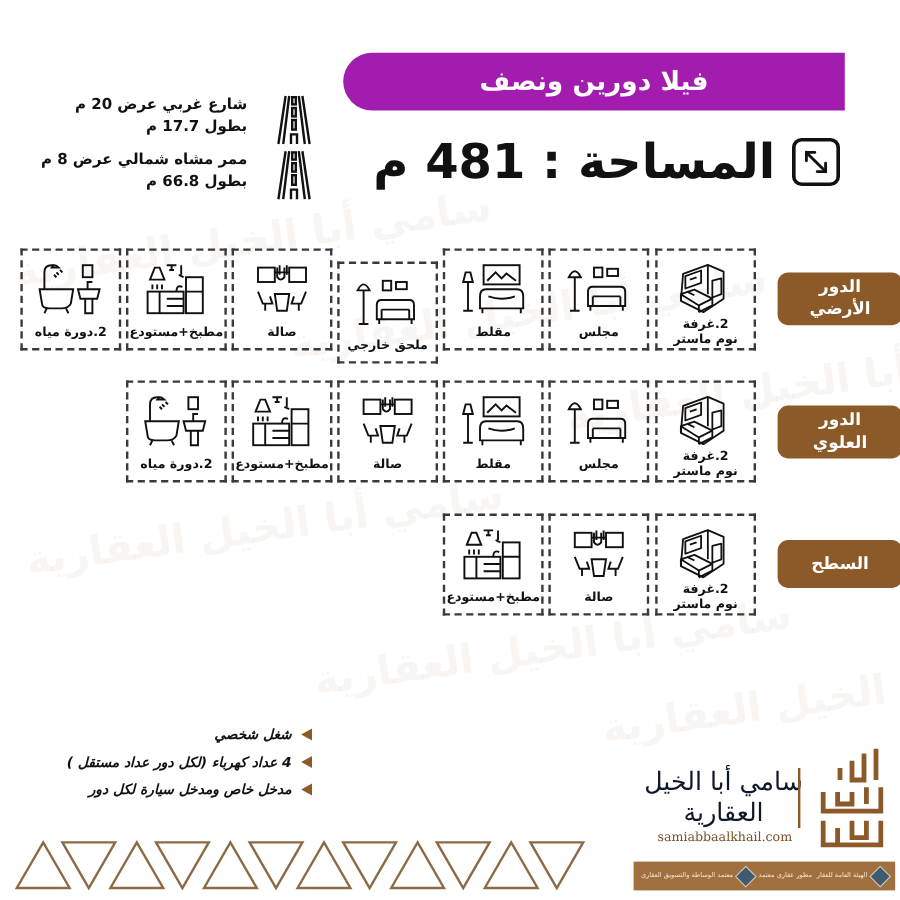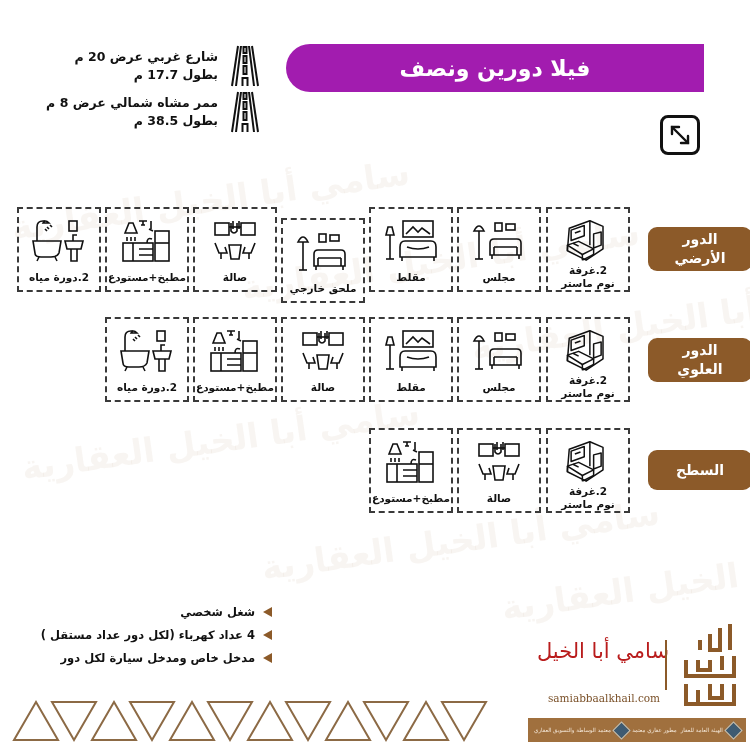--- a/index.html
+++ b/index.html
@@ -10,39 +10,39 @@
 
   
   .banner { position: absolute; left: 286px; top: 44px; width: 418px; height: 48px; background: #a21caf; border-radius: 28px 0 0 28px; display: flex; align-items: center; justify-content: center; }
   .banner-title { color: #ffffff; font-weight: bold; font-size: 22px; direction: rtl; }
 
   .area { position: absolute; left: 295px; top: 106px; width: 405px; height: 58px; display: flex; align-items: center; justify-content: flex-end; gap: 14px; direction: ltr; }
   .area-text { font-size: 40px; font-weight: bold; color: #111; direction: rtl; white-space: nowrap; letter-spacing: -0.5px; }
   .area-icon { width: 40px; height: 40px; border: 3px solid #111; border-radius: 8px; display: flex; align-items: center; justify-content: center; }
 
   
-  .street { position: absolute; left: 30px; width: 230px; height: 48px; display: flex; align-items: center; justify-content: flex-end; gap: 12px; }
+  .street { position: absolute; left: 30px; width: 230px; height: 48px; display: flex; align-items: flex-start; justify-content: flex-end; gap: 24px; margin-top: 36px; }
   .street-text { direction: rtl; text-align: right; font-size: 12.5px; font-weight: bold; line-height: 18px; color: #111; }
   .road-icon { width: 30px; height: 44px; }
 
   
   .floor-badge { position: absolute; left: 648px; width: 104px; background: #8c5a29; border-radius: 9px; color: #fff; font-weight: bold; font-size: 14px; line-height: 19px; display: flex; align-items: center; justify-content: center; text-align: center; direction: rtl; }
 
   
   .room { position: absolute; width: 84px; height: 85px; border: 2px dashed #3a3a3a; display: flex; flex-direction: column; align-items: center; }
   .room svg { margin-top: 8px; width: 56px; height: 48px; }
   .room-label { direction: rtl; font-size: 10.5px; font-weight: bold; color: #111; text-align: center; line-height: 13px; margin-top: 6px; padding: 0 2px; }
 
   
-  .features { position: absolute; left: 32px; top: 600px; width: 240px; direction: rtl; }
+  .features { position: absolute; left: 20px; top: 600px; width: 240px; direction: rtl; font-style: italic; }
   .feature { display: flex; align-items: center; gap: 8px; font-size: 11.5px; font-weight: bold; color: #111; height: 23px; white-space: nowrap; }
   .bullet { width: 0; height: 0; border-top: 5px solid transparent; border-bottom: 5px solid transparent; border-left: 9px solid #8c5a29; transform: rotate(180deg); }
 
   
-  .logo-name { position: absolute; left: 528px; top: 638px; width: 150px; text-align: center; direction: rtl; color: #b91c1c; font-size: 21px; line-height: 26px; }
+  .logo-name { position: absolute; left: 528px; top: 638px; width: 150px; text-align: center; direction: rtl; color: #0f172a; font-size: 21px; line-height: 26px; }
   .logo-url { position: absolute; left: 534px; top: 692px; width: 140px; text-align: center; color: #7a5028; font-family: "DejaVu Serif", serif; font-size: 10.5px; font-weight: normal; }
   .logo-divider { position: absolute; left: 665px; top: 640px; width: 2px; height: 50px; background: #8c5a29; }
   .logo-mark { position: absolute; left: 680px; top: 620px; width: 60px; height: 90px; }
   .accred { position: absolute; left: 528px; top: 718px; width: 218px; height: 24px; background: #a0703e; display: flex; align-items: center; justify-content: space-around; direction: rtl; color: #f3e6d6; font-size: 5.5px; padding: 0 4px; }
   .accred-seal { width: 13px; height: 13px; background: #3e5b72; transform: rotate(45deg); border: 1px solid #d7c4a8; }
 
   .triangles { position: absolute; left: 12px; top: 698px; width: 490px; height: 45px; }
 </style>
 </head>
 <body>
@@ -52,20 +52,21 @@
 <div class="wm" style="left:470px;top:300px;">سامي أبا الخيل العقارية</div>
 <div class="wm" style="left:20px;top:420px;">سامي أبا الخيل العقارية</div>
 <div class="wm" style="left:260px;top:520px;">سامي أبا الخيل العقارية</div>
 <div class="wm" style="left:500px;top:560px;">سامي أبا الخيل العقارية</div>
 
 <div class="banner">
   <span class="banner-title">فيلا دورين ونصف</span>
 </div>
 
 <div class="area">
+  <span class="area-text">المساحة : 481 م</span>
   <span class="area-icon">
     <svg width="26" height="26" viewBox="0 0 26 26">
         <g stroke="#111" stroke-width="2.4" fill="none" stroke-linecap="round">
           <line x1="5" y1="5" x2="21" y2="21"></line>
           <polyline points="5,12 5,5 12,5"></polyline>
           <polyline points="14,21 21,21 21,14"></polyline>
         </g>
       </svg>
   </span>
 </div>
@@ -84,21 +85,21 @@
         <rect x="13.5" y="3" width="3" height="6"></rect>
         <rect x="13.5" y="12" width="3" height="7"></rect>
         <rect x="13.5" y="22" width="3" height="8"></rect>
         <path d="M12.5 42 V34 H17.5 V42"></path>
       </g>
     </svg>
 </div>
 <div class="street" style="top:88px;">
   <div class="street-text">
     <div>ممر مشاه شمالي عرض 8 م</div>
-    <div>بطول 38.5 م</div>
+    <div>بطول 66.8 م</div>
   </div>
   <svg class="road-icon" viewBox="0 0 30 44">
       <g fill="none" stroke="#111" stroke-width="2">
         <line x1="8" y1="2" x2="2" y2="42"></line>
         <line x1="11" y1="2" x2="6" y2="42"></line>
         <line x1="22" y1="2" x2="28" y2="42"></line>
         <line x1="19" y1="2" x2="24" y2="42"></line>
         <rect x="13.5" y="3" width="3" height="6"></rect>
         <rect x="13.5" y="12" width="3" height="7"></rect>
         <rect x="13.5" y="22" width="3" height="8"></rect>
@@ -310,20 +311,21 @@
       <span>4 عداد كهرباء (لكل دور عداد مستقل )</span>
     </div>
   <div class="feature">
       <span class="bullet"></span>
       <span>مدخل خاص ومدخل سيارة لكل دور</span>
     </div>
 </div>
 
 <div class="logo-name">
   <div>سامي أبا الخيل</div>
+  <div>العقارية</div>
 </div>
 <div class="logo-url">samiabbaalkhail.com</div>
 <div class="logo-divider"></div>
 <svg class="logo-mark" viewBox="0 0 60 90">
   <g fill="none" stroke="#8c5a29" stroke-width="4">
     <path d="M50 4 L50 30 M40 8 L40 30 L30 30 L30 14 M20 20 L20 30"></path>
     <path d="M6 40 L6 56 L54 56 L54 36 M18 40 L18 50 L30 50 L30 40 M42 36 L42 50"></path>
     <path d="M6 64 L6 84 L54 84 L54 64 M18 70 L18 84 M30 64 L30 78 L42 78 L42 64"></path>
   </g>
 </svg>

